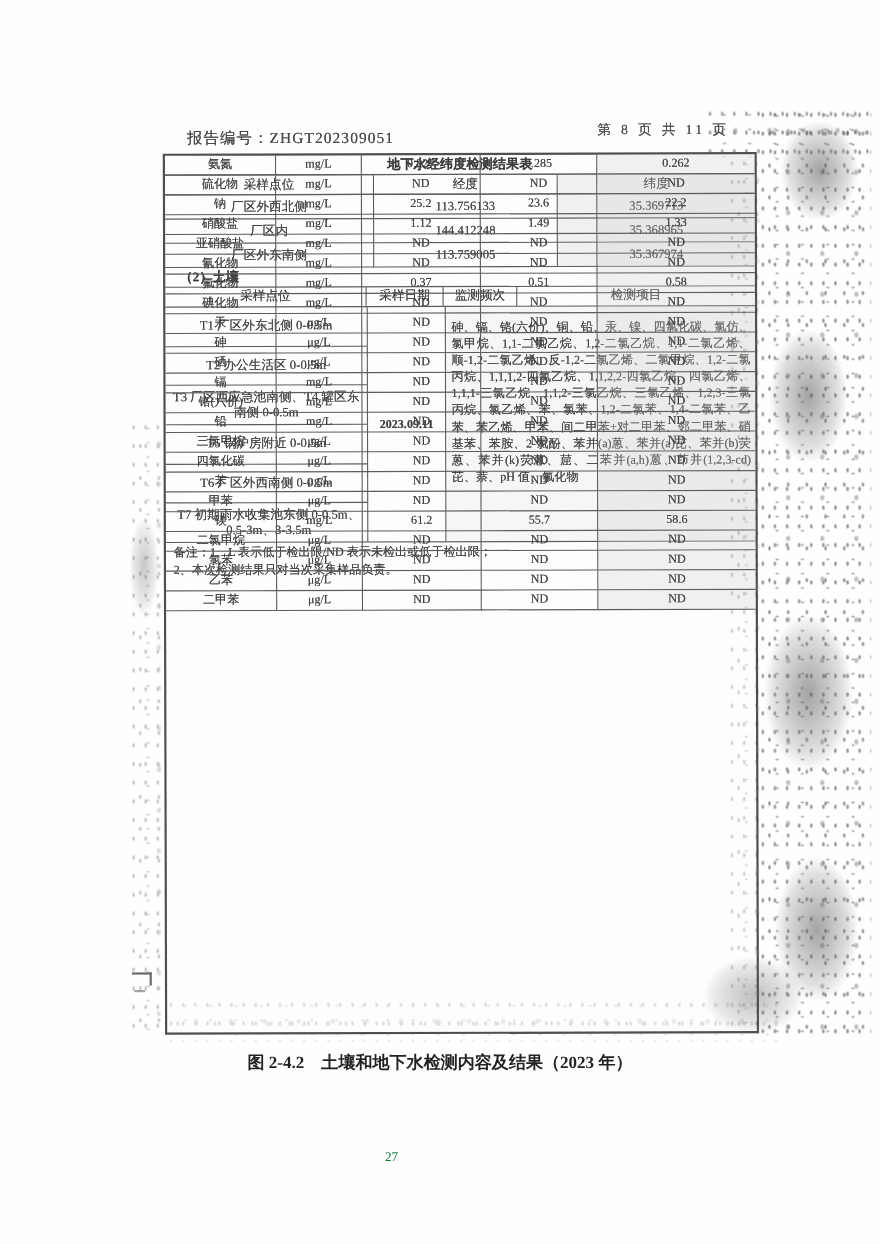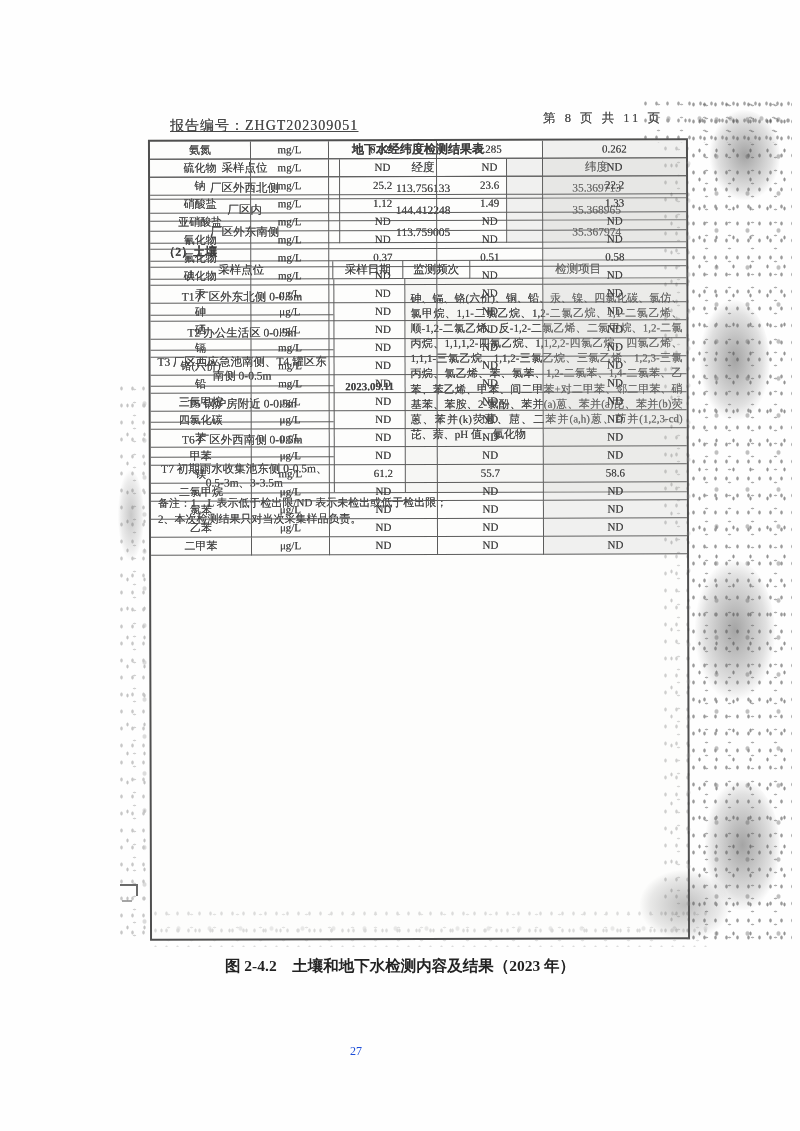--- a/index.html
+++ b/index.html
@@ -2,21 +2,21 @@
 <html><head>
 <meta charset="utf-8">
 <style>
   html,body{margin:0;padding:0;background:#ffffff;}
   .page{
     position:relative;width:800px;height:1131px;background:#fefefe;
     font-family:"Liberation Serif","DejaVu Serif",serif;color:#3c3c3c;overflow:hidden;
   }
   .scantext{text-shadow:0 0 .5px rgba(70,70,70,.8);}
   
-  .report-no{position:absolute;left:170px;top:117px;font-size:14px;letter-spacing:1px;color:#474747;text-decoration:underline;}
+  .report-no{position:absolute;left:170px;top:117px;font-size:14px;letter-spacing:1px;color:#474747;}
   .page-indicator{position:absolute;left:543px;top:110px;font-size:12.5px;letter-spacing:3px;color:#4c4c4c;}
   
   .frame{
     position:absolute;left:149px;top:139px;width:536px;height:797px;
     border:2px solid #4f4f4f;background:#fdfdfc;transform:rotate(-0.15deg);
   }
   
   .water{position:absolute;left:0;top:0;width:536px;}
   .wrow{display:grid;grid-template-columns:101px 78px 108px 106px 1fr;height:18px;}
   .wcell{
@@ -54,21 +54,21 @@
   .sfreq{width:67px;}
   .sitems{
     flex:1;font-size:11px;line-height:15.1px;padding:12px 4px 0 5px;color:#424242;
     text-align:justify;overflow:hidden;background:rgba(208,208,204,.15);
   }
   .soil-wrap{border-bottom:1px solid #5c5c5c;}
   
   .notes{padding:2px 6px 0 7px;font-size:11px;line-height:15.5px;color:#404040;}
   
   .caption{position:absolute;left:0;top:956px;width:800px;text-align:center;font-size:15.5px;font-weight:bold;color:#222;}
-  .folio{position:absolute;left:0;top:1044px;width:712px;text-align:center;font-size:12px;color:#1d4ed8;}
+  .folio{position:absolute;left:0;top:1044px;width:712px;text-align:center;font-size:12px;color:#15803d;}
   
   .speckle{
     position:absolute;pointer-events:none;
     background-image:
       radial-gradient(#4a4a4a .8px, transparent 1.7px),
       radial-gradient(#6a6a6a 1px, transparent 2.1px),
       radial-gradient(#3a3a3a .7px, transparent 1.5px),
       radial-gradient(#8d8d8d 1.3px, transparent 2.6px);
     background-size:11px 17px,23px 13px,17px 29px,31px 37px;
     background-position:0 0,7px 3px,3px 11px,13px 5px;

